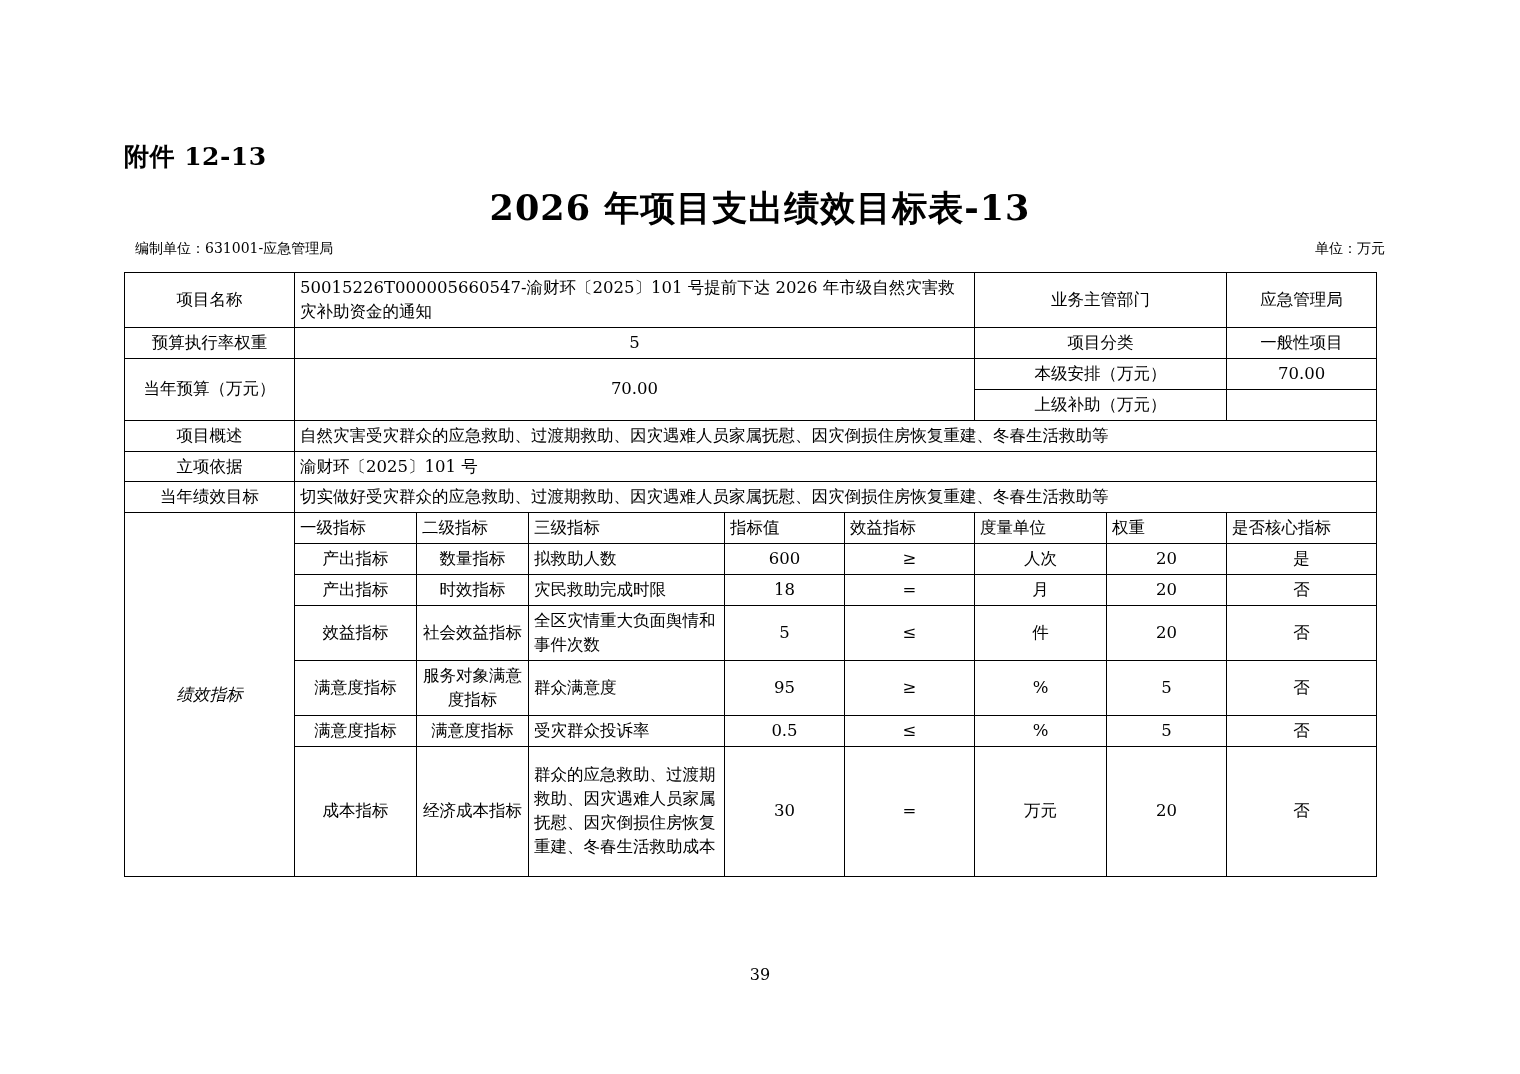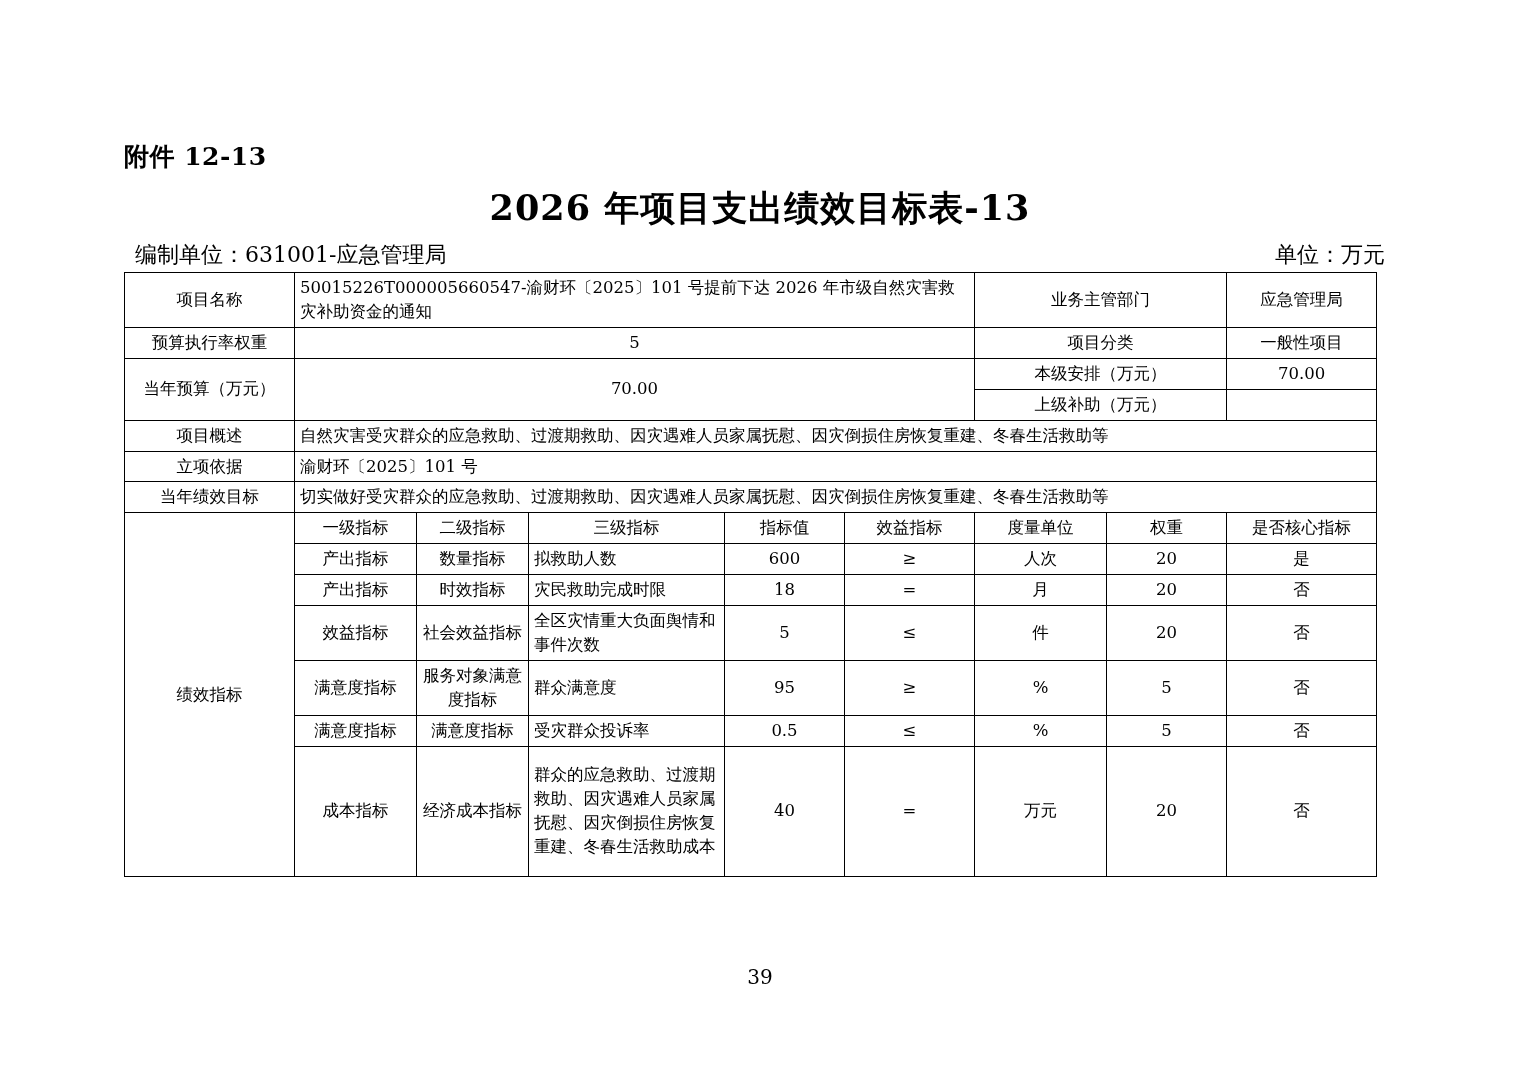--- a/index.html
+++ b/index.html
@@ -40,21 +40,21 @@
     font-weight: bold;
     letter-spacing: 1px;
   }
   .meta-row {
     position: absolute;
     left: 135px;
     top: 240px;
     width: 1250px;
     display: flex;
     justify-content: space-between;
-    font-size: 22px;
+    font-size: 14px;
   }
   .tbl-wrap {
     position: absolute;
     left: 124px;
     top: 272px;
     width: 1252px;
   }
   table.main {
     border-collapse: collapse;
     width: 1252px;
@@ -63,31 +63,32 @@
   table.main td {
     border: 1px solid #000000;
     font-size: 16.5px;
     padding: 3px 5px;
     vertical-align: middle;
     line-height: 1.45;
   }
   .c { text-align: center; }
   .l { text-align: left; }
   .pad-l { padding-left: 9px; }
-  .hdr-cell { text-align: center; }
+  .hdr-cell { text-align: left; }
   .page-number {
     position: absolute;
     left: 0;
     top: 965px;
     width: 1520px;
     text-align: center;
-    font-size: 20px;
+    font-size: 16px;
   }
   .vert-label {
     text-align: center;
+    font-style: italic;
   }
 </style>
 </head>
 <body>
 
 <div class="page">
 
   <div class="attachment-label">附件 12-13</div>
 
   <div class="doc-title">2026 年项目支出绩效目标表-13</div>
@@ -210,21 +211,21 @@
           <td class="c">≤</td>
           <td class="c">%</td>
           <td class="c">5</td>
           <td class="c">否</td>
         </tr>
 
         <tr style="height:130px">
           <td class="c">成本指标</td>
           <td class="c">经济成本指标</td>
           <td class="l pad-l">群众的应急救助、过渡期救助、因灾遇难人员家属抚慰、因灾倒损住房恢复重建、冬春生活救助成本</td>
-          <td class="c">40</td>
+          <td class="c">30</td>
           <td class="c">=</td>
           <td class="c">万元</td>
           <td class="c">20</td>
           <td class="c">否</td>
         </tr>
       </tbody>
     </table>
   </div>
 
   <div class="page-number">39</div>

